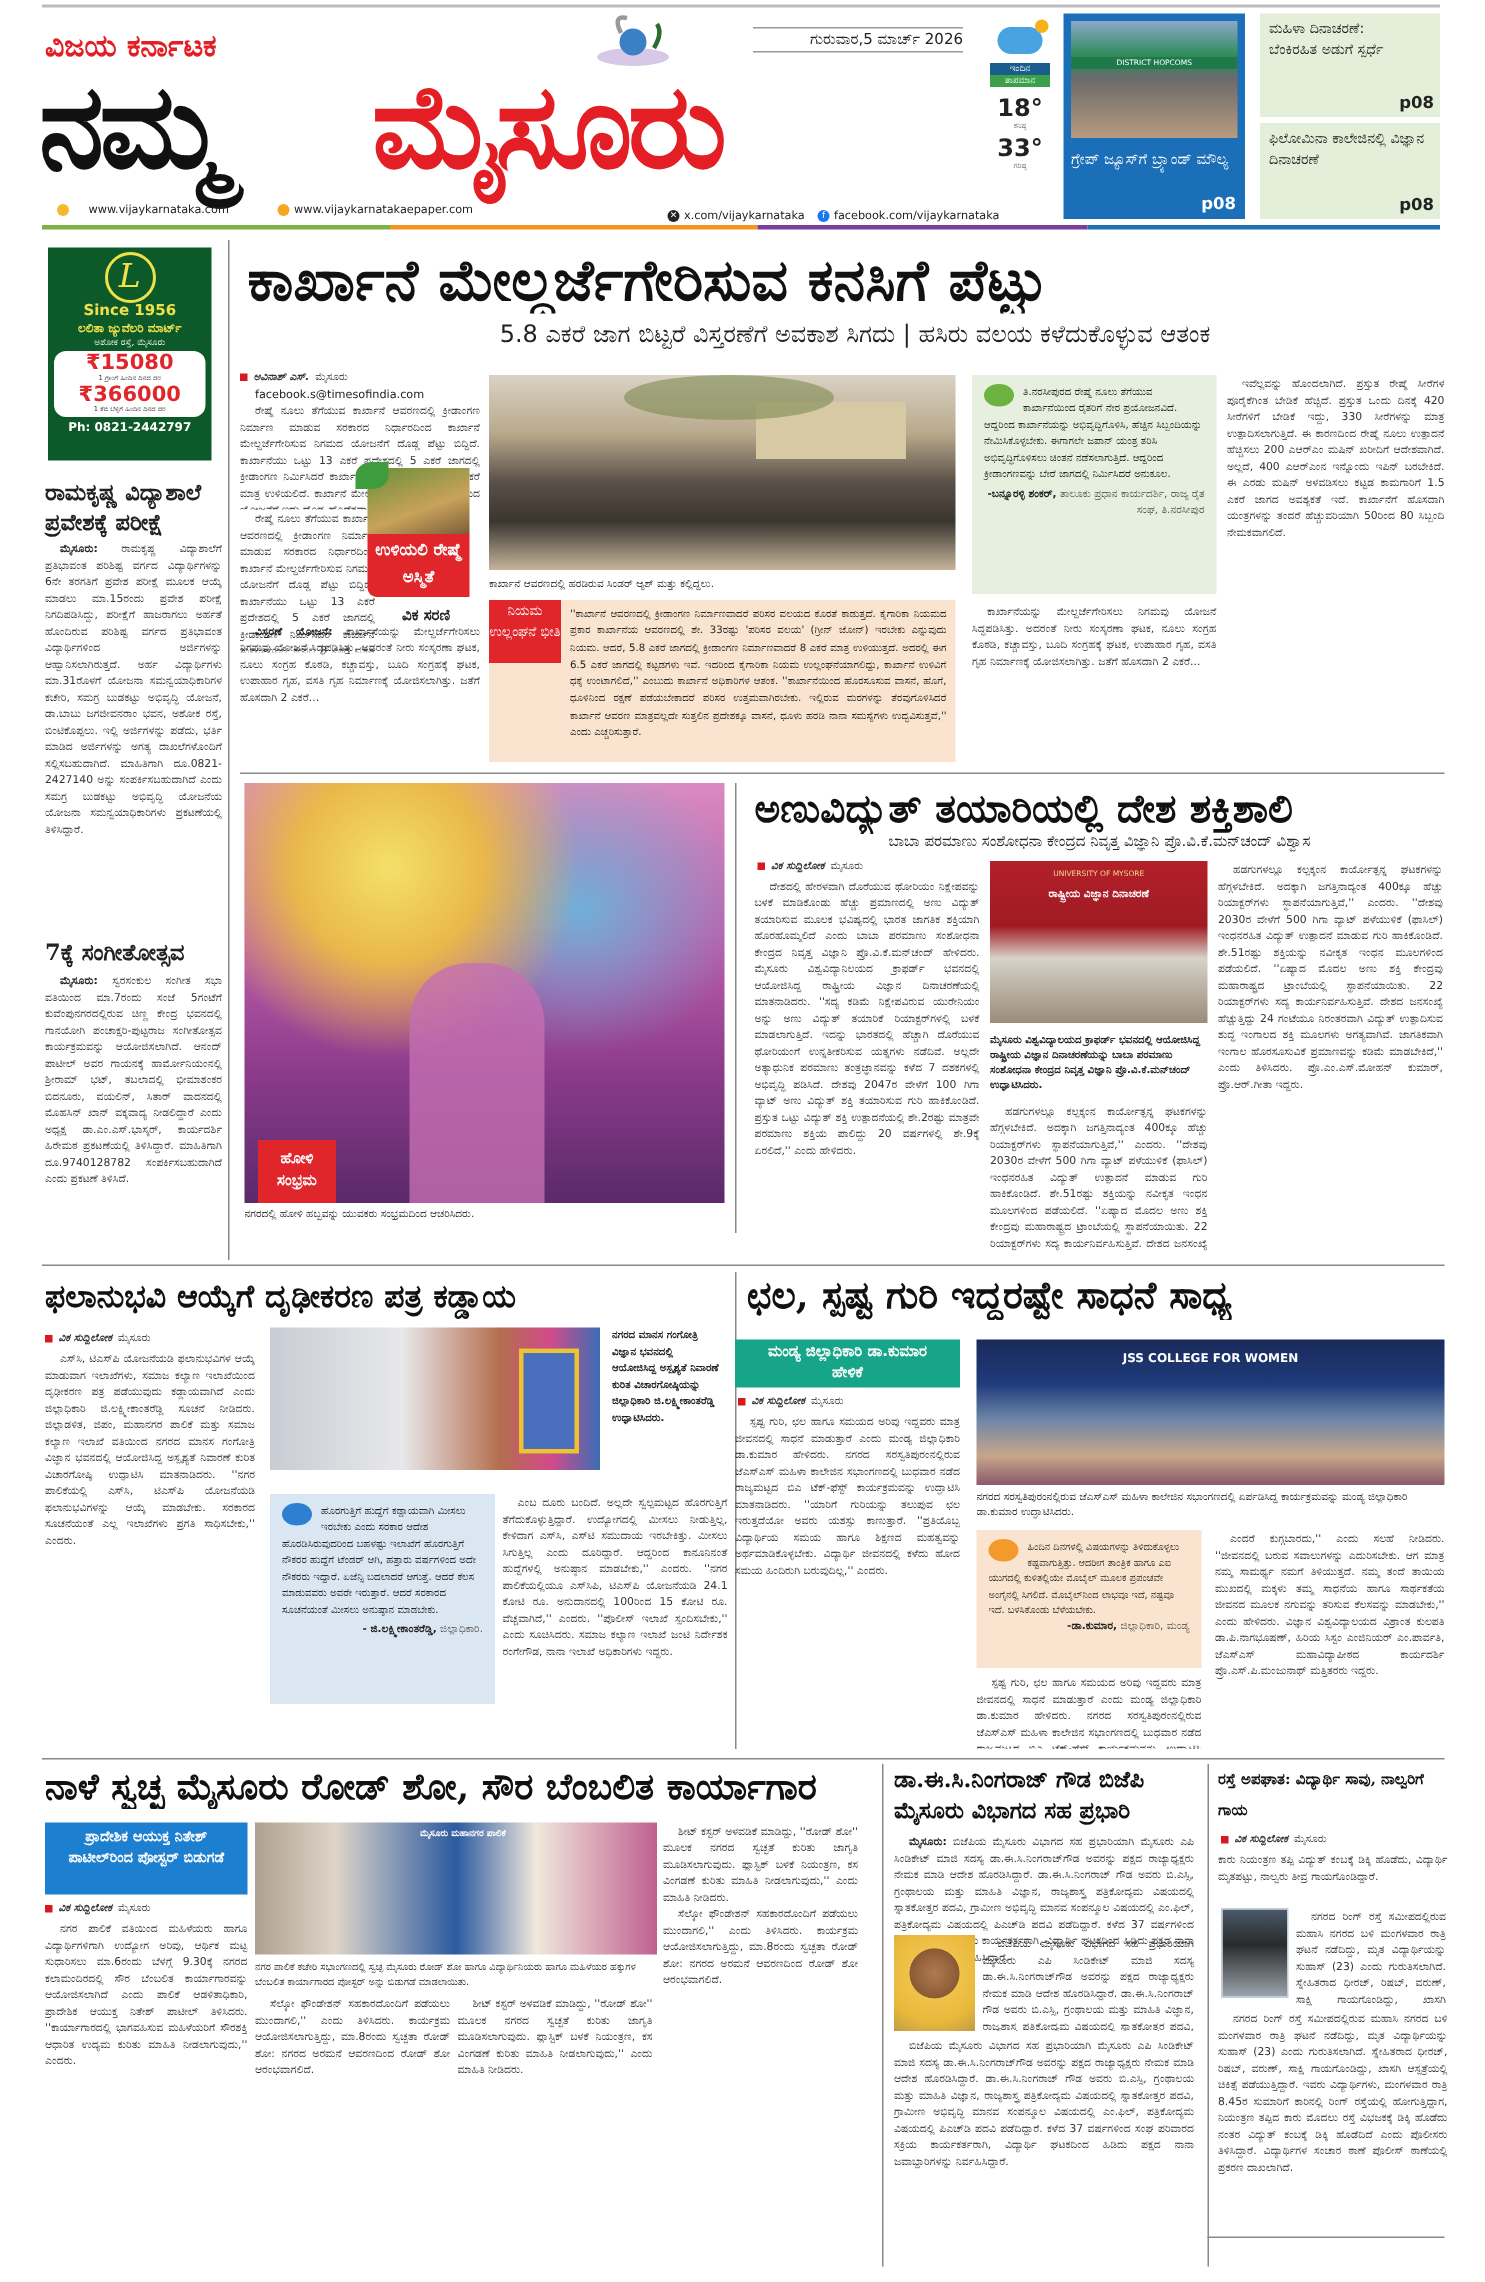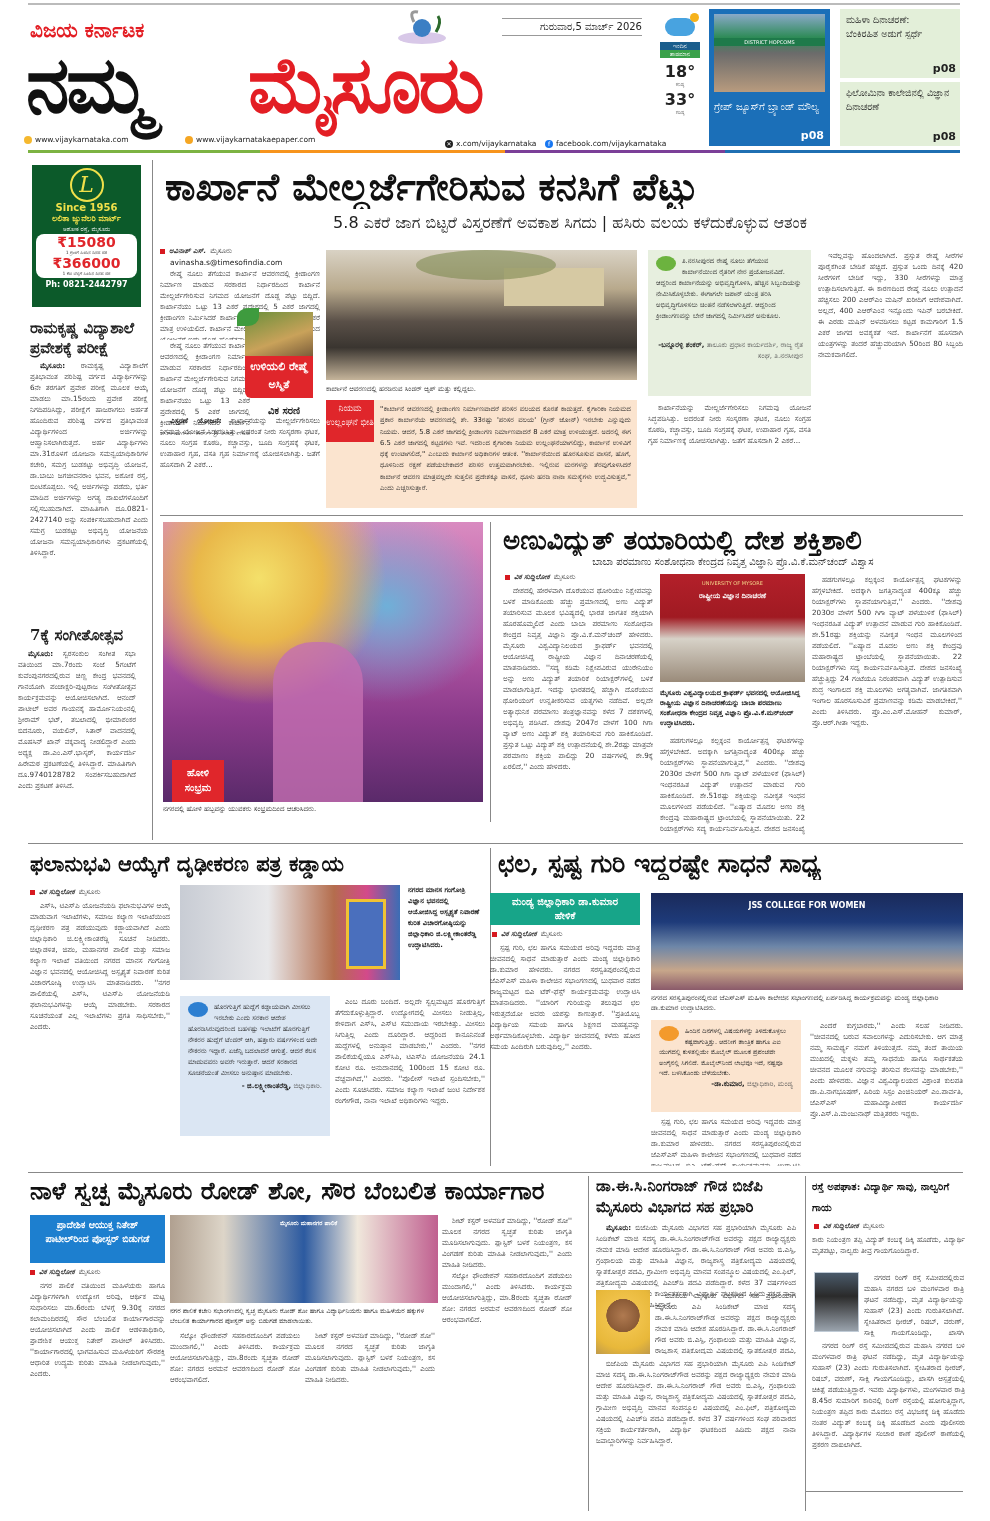--- a/index.html
+++ b/index.html
@@ -31,21 +31,21 @@
       <ellipse cx="26" cy="30" rx="24" ry="6" fill="#d8c8e8"></ellipse>
       <circle cx="26" cy="20" r="9" fill="#3b7fc4"></circle>
       <path d="M18 14 Q12 2 22 4" stroke="#999" stroke-width="3" fill="none"></path>
       <path d="M40 24 q6 -10 2 -16" stroke="#2d6a2d" stroke-width="3" fill="none"></path>
     </svg>
 </div>
 <div class="abs" style="left:502px;top:18px;width:140px;border-top:1px solid #999;border-bottom:1px solid #999;padding:2px 0;text-align:right;font-size:10px">
   <span>ಗುರುವಾರ,5 ಮಾರ್ಚ್ 2026</span>
 </div>
 
-<div class="abs" style="left:24px;top:135px;font-size:7.5px;display:flex;align-items:center;gap:3px">
+<div class="abs" style="left:38px;top:135px;font-size:7.5px;display:flex;align-items:center;gap:13px">
   <span style="width:8px;height:8px;border-radius:50%;background:#f5b82e;display:inline-block"></span>
   <span>www.vijaykarnataka.com</span>
 </div>
 <div class="abs" style="left:185px;top:135px;font-size:7.5px;display:flex;align-items:center;gap:3px">
   <span style="width:8px;height:8px;border-radius:50%;background:#f5a623;display:inline-block"></span>
   <span>www.vijaykarnatakaepaper.com</span>
 </div>
 <div class="abs" style="left:445px;top:139px;font-size:7.5px;display:flex;align-items:center;gap:3px">
   <span style="width:8px;height:8px;border-radius:50%;background:#222;color:#fff;font-size:6px;line-height:8px;text-align:center;display:inline-block">✕</span>
   <span>x.com/vijaykarnataka</span>
@@ -109,21 +109,21 @@
 <div class="abs hl" style="left:165px;top:165px;width:800px;font-size:38px;line-height:44px">ಕಾರ್ಖಾನೆ ಮೇಲ್ದರ್ಜೆಗೇರಿಸುವ ಕನಸಿಗೆ ಪೆಟ್ಟು</div>
 <div class="abs" style="left:200px;top:213px;width:740px;text-align:center;font-size:16px;color:#222;white-space:nowrap">5.8 ಎಕರೆ ಜಾಗ ಬಿಟ್ಟರೆ ವಿಸ್ತರಣೆಗೆ ಅವಕಾಶ ಸಿಗದು | ಹಸಿರು ವಲಯ ಕಳೆದುಕೊಳ್ಳುವ ಆತಂಕ</div>
 
 <div class="abs" style="left:160px;top:247px">
   <div class="byline">
       <span class="sq"></span>
       <b>ಅವಿನಾಶ್ ಎಸ್.</b>
       <span>ಮೈಸೂರು</span>
     </div>
 </div>
-<div class="abs" style="left:170px;top:258px;font-size:7.5px;color:#222">avinasha.s@timesofindia.com</div>
+<div class="abs" style="left:170px;top:258px;font-size:7.5px;color:#222">facebook.s@timesofindia.com</div>
 <div class="abs body-text" style="left:160px;top:268px;width:160px;height:72px">
     <p>ರೇಷ್ಮೆ ನೂಲು ತೆಗೆಯುವ ಕಾರ್ಖಾನೆ ಆವರಣದಲ್ಲಿ ಕ್ರೀಡಾಂಗಣ ನಿರ್ಮಾಣ ಮಾಡುವ ಸರಕಾರದ ನಿರ್ಧಾರದಿಂದ ಕಾರ್ಖಾನೆ ಮೇಲ್ದರ್ಜೆಗೇರಿಸುವ ನಿಗಮದ ಯೋಜನೆಗೆ ದೊಡ್ಡ ಪೆಟ್ಟು ಬಿದ್ದಿದೆ. ಕಾರ್ಖಾನೆಯು ಒಟ್ಟು 13 ಎಕರೆ ಪ್ರದೇಶದಲ್ಲಿ 5 ಎಕರೆ ಜಾಗದಲ್ಲಿ ಕ್ರೀಡಾಂಗಣ ನಿರ್ಮಿಸಿದರೆ ಕಾರ್ಖಾನೆ ಸುಪರ್ದಿಯಲ್ಲಿ ಕೇವಲ 8 ಎಕರೆ ಮಾತ್ರ ಉಳಿಯಲಿದೆ. ಕಾರ್ಖಾನೆ ಮೇಲ್ದರ್ಜೆಗೇರಿಸಿ ವಿಸ್ತರಿಸುವ ನಿಗಮದ ಯೋಜನೆಗೆ ಇದು ದೊಡ್ಡ ಹೊಡೆತವಾಗಿ ಪರಿಣಮಿಸಿದೆ.</p>
   </div>
 <div class="abs body-text" style="left:160px;top:340px;width:90px;height:95px">
     <p>ರೇಷ್ಮೆ ನೂಲು ತೆಗೆಯುವ ಕಾರ್ಖಾನೆ ಆವರಣದಲ್ಲಿ ಕ್ರೀಡಾಂಗಣ ನಿರ್ಮಾಣ ಮಾಡುವ ಸರಕಾರದ ನಿರ್ಧಾರದಿಂದ ಕಾರ್ಖಾನೆ ಮೇಲ್ದರ್ಜೆಗೇರಿಸುವ ನಿಗಮದ ಯೋಜನೆಗೆ ದೊಡ್ಡ ಪೆಟ್ಟು ಬಿದ್ದಿದೆ. ಕಾರ್ಖಾನೆಯು ಒಟ್ಟು 13 ಎಕರೆ ಪ್ರದೇಶದಲ್ಲಿ 5 ಎಕರೆ ಜಾಗದಲ್ಲಿ ಕ್ರೀಡಾಂಗಣ ನಿರ್ಮಿಸಿದರೆ ಕಾರ್ಖಾನೆ ಸುಪರ್ದಿಯಲ್ಲಿ ಕೇವಲ 8 ಎಕರೆ ಮಾತ್ರ ಉಳಿಯಲಿದೆ. ಕಾರ್ಖಾನೆ ಮೇಲ್ದರ್ಜೆಗೇರಿಸಿ ವಿಸ್ತರಿಸುವ ನಿಗಮದ ಯೋಜನೆಗೆ ಇದು ದೊಡ್ಡ ಹೊಡೆತವಾಗಿ ಪರಿಣಮಿಸಿದೆ.</p>
   </div>
 
 <div class="abs photo" style="left:245px;top:312px;width:68px;height:44px;background:linear-gradient(160deg,#6a8f3a,#c9a25a 60%,#7b5d3a)"></div>
 <div class="abs" style="left:237px;top:308px;width:22px;height:18px;background:#3e9b3e;border-radius:50% 0 50% 0"></div>
 <div class="abs" style="left:245px;top:356px;width:68px;height:42px;background:#e0262b;color:#fff;font-size:11px;line-height:18px;text-align:center;font-weight:bold;padding-top:2px;border-bottom-left-radius:6px">ಉಳಿಯಲಿ ರೇಷ್ಮೆ ಅಸ್ಮಿತೆ</div>
@@ -140,37 +140,37 @@
 <div class="abs cap" style="left:326px;top:384px;width:311px">ಕಾರ್ಖಾನೆ ಆವರಣದಲ್ಲಿ ಹರಡಿರುವ ಸಿಂಡರ್ ಆ್ಯಶ್ ಮತ್ತು ಕಲ್ಲಿದ್ದಲು.</div>
 
 <div class="abs" style="left:326px;top:400px;width:311px;height:108px;background:#fbe4cf;padding:4px 6px">
   <div style="float:left;width:48px;height:42px;background:#e0262b;color:#fff;font-size:9px;line-height:14px;text-align:center;margin:-4px 6px 2px -6px;padding-top:1px">ನಿಯಮ ಉಲ್ಲಂಘನೆ ಭೀತಿ</div>
   <div class="body-text" style="font-size:6.8px;line-height:11.3px;height:100px;color:#222">''ಕಾರ್ಖಾನೆ ಆವರಣದಲ್ಲಿ ಕ್ರೀಡಾಂಗಣ ನಿರ್ಮಾಣವಾದರೆ ಪರಿಸರ ವಲಯದ ಕೊರತೆ ಕಾಡುತ್ತದೆ. ಕೈಗಾರಿಕಾ ನಿಯಮದ ಪ್ರಕಾರ ಕಾರ್ಖಾನೆಯ ಆವರಣದಲ್ಲಿ ಶೇ. 33ರಷ್ಟು 'ಪರಿಸರ ವಲಯ' (ಗ್ರೀನ್ ಜೋನ್) ಇರಬೇಕು ಎನ್ನುವುದು ನಿಯಮ. ಆದರೆ, 5.8 ಎಕರೆ ಜಾಗದಲ್ಲಿ ಕ್ರೀಡಾಂಗಣ ನಿರ್ಮಾಣವಾದರೆ 8 ಎಕರೆ ಮಾತ್ರ ಉಳಿಯುತ್ತದೆ. ಅದರಲ್ಲಿ ಈಗ 6.5 ಎಕರೆ ಜಾಗದಲ್ಲಿ ಕಟ್ಟಡಗಳು ಇವೆ. ಇದರಿಂದ ಕೈಗಾರಿಕಾ ನಿಯಮ ಉಲ್ಲಂಘನೆಯಾಗಲಿದ್ದು, ಕಾರ್ಖಾನೆ ಉಳಿವಿಗೆ ಧಕ್ಕೆ ಉಂಟಾಗಲಿದೆ,'' ಎಂಬುದು ಕಾರ್ಖಾನೆ ಅಧಿಕಾರಿಗಳ ಆತಂಕ. ''ಕಾರ್ಖಾನೆಯಿಂದ ಹೊರಸೂಸುವ ವಾಸನೆ, ಹೊಗೆ, ಧೂಳಿನಿಂದ ರಕ್ಷಣೆ ಪಡೆಯಬೇಕಾದರೆ ಪರಿಸರ ಉತ್ತಮವಾಗಿರಬೇಕು. ಇಲ್ಲಿರುವ ಮರಗಳನ್ನು ತೆರವುಗೊಳಿಸಿದರೆ ಕಾರ್ಖಾನೆ ಆವರಣ ಮಾತ್ರವಲ್ಲದೇ ಸುತ್ತಲಿನ ಪ್ರದೇಶಕ್ಕೂ ವಾಸನೆ, ಧೂಳು ಹರಡಿ ನಾನಾ ಸಮಸ್ಯೆಗಳು ಉದ್ಭವಿಸುತ್ತವೆ,'' ಎಂದು ಎಚ್ಚರಿಸುತ್ತಾರೆ.</div>
 </div>
 
 <div class="abs quote" style="left:648px;top:250px;width:163px;height:146px">
   <span class="bubble" style="background:#6cb33f"></span>
   <div style="font-size:6.8px;line-height:11px;color:#222">ತಿ.ನರಸೀಪುರದ ರೇಷ್ಮೆ ನೂಲು ತೆಗೆಯುವ ಕಾರ್ಖಾನೆಯಿಂದ ರೈತರಿಗೆ ನೇರ ಪ್ರಯೋಜನವಿದೆ. ಆದ್ದರಿಂದ ಕಾರ್ಖಾನೆಯನ್ನು ಅಭಿವೃದ್ಧಿಗೊಳಿಸಿ, ಹೆಚ್ಚಿನ ಸಿಬ್ಬಂದಿಯನ್ನು ನೇಮಿಸಿಕೊಳ್ಳಬೇಕು. ಈಗಾಗಲೇ ಜಪಾನ್ ಯಂತ್ರ ತರಿಸಿ ಅಭಿವೃದ್ಧಿಗೊಳಿಸಲು ಚಿಂತನೆ ನಡೆಸಲಾಗುತ್ತಿದೆ. ಆದ್ದರಿಂದ ಕ್ರೀಡಾಂಗಣವನ್ನು ಬೇರೆ ಜಾಗದಲ್ಲಿ ನಿರ್ಮಿಸಿದರೆ ಅನುಕೂಲ.</div>
-  <div style="font-size:7px;text-align:right;margin-top:18px"><b>-ಬನ್ನೂರಳ್ಳಿ ಶಂಕರ್,</b> <span style="color:#555">ತಾಲೂಕು ಪ್ರಧಾನ ಕಾರ್ಯದರ್ಶಿ, ರಾಜ್ಯ ರೈತ ಸಂಘ, ತಿ.ನರಸೀಪುರ</span></div>
+  <div style="font-size:7px;text-align:right;margin-top:2px"><b>-ಬನ್ನೂರಳ್ಳಿ ಶಂಕರ್,</b> <span style="color:#555">ತಾಲೂಕು ಪ್ರಧಾನ ಕಾರ್ಯದರ್ಶಿ, ರಾಜ್ಯ ರೈತ ಸಂಘ, ತಿ.ನರಸೀಪುರ</span></div>
 </div>
 <div class="abs body-text" style="left:648px;top:402px;width:163px;height:106px">
     <p>ಕಾರ್ಖಾನೆಯನ್ನು ಮೇಲ್ದರ್ಜೆಗೇರಿಸಲು ನಿಗಮವು ಯೋಜನೆ ಸಿದ್ಧಪಡಿಸಿತ್ತು. ಅದರಂತೆ ನೀರು ಸಂಸ್ಕರಣಾ ಘಟಕ, ನೂಲು ಸಂಗ್ರಹ ಕೊಠಡಿ, ಕಚ್ಚಾವಸ್ತು, ಬೂದಿ ಸಂಗ್ರಹಕ್ಕೆ ಘಟಕ, ಉಪಾಹಾರ ಗೃಹ, ವಸತಿ ಗೃಹ ನಿರ್ಮಾಣಕ್ಕೆ ಯೋಜಿಸಲಾಗಿತ್ತು. ಜತೆಗೆ ಹೊಸದಾಗಿ 2 ಎಕರೆ...</p>
   </div>
 <div class="abs body-text" style="left:818px;top:250px;width:145px;height:258px">
     <p>ಇವೆಲ್ಲವನ್ನು ಹೊಂದಲಾಗಿದೆ. ಪ್ರಸ್ತುತ ರೇಷ್ಮೆ ಸೀರೆಗಳ ಪೂರೈಕೆಗಿಂತ ಬೇಡಿಕೆ ಹೆಚ್ಚಿದೆ. ಪ್ರಸ್ತುತ ಒಂದು ದಿನಕ್ಕೆ 420 ಸೀರೆಗಳಿಗೆ ಬೇಡಿಕೆ ಇದ್ದು, 330 ಸೀರೆಗಳನ್ನು ಮಾತ್ರ ಉತ್ಪಾದಿಸಲಾಗುತ್ತಿದೆ. ಈ ಕಾರಣದಿಂದ ರೇಷ್ಮೆ ನೂಲು ಉತ್ಪಾದನೆ ಹೆಚ್ಚಿಸಲು 200 ಎಆರ್‌ಎಂ ಮಷಿನ್ ಖರೀದಿಗೆ ಆದೇಶವಾಗಿದೆ. ಅಲ್ಲದೆ, 400 ಎಆರ್‌ಎಂನ ಇನ್ನೊಂದು ಇಪಿನ್ ಬರಬೇಕಿದೆ. ಈ ಎರಡು ಮಷಿನ್ ಅಳವಡಿಸಲು ಕಟ್ಟಡ ಕಾಮಗಾರಿಗೆ 1.5 ಎಕರೆ ಜಾಗದ ಅವಶ್ಯಕತೆ ಇದೆ. ಕಾರ್ಖಾನೆಗೆ ಹೊಸದಾಗಿ ಯಂತ್ರಗಳನ್ನು ತಂದರೆ ಹೆಚ್ಚುವರಿಯಾಗಿ 50ರಿಂದ 80 ಸಿಬ್ಬಂದಿ ನೇಮಕವಾಗಲಿದೆ.</p>
   </div>
 
 <div class="abs rule" style="left:160px;top:515px;width:803px;height:1px"></div>
 
 <div class="abs" style="left:30px;top:318px;width:120px;font-size:15px;font-weight:bold;line-height:20px;font-family:'DejaVu Serif',serif">ರಾಮಕೃಷ್ಣ ವಿದ್ಯಾಶಾಲೆ ಪ್ರವೇಶಕ್ಕೆ ಪರೀಕ್ಷೆ</div>
 <div class="abs body-text" style="left:30px;top:360px;width:118px;height:210px">
   <p><b style="color:#222">ಮೈಸೂರು:</b> <span>ರಾಮಕೃಷ್ಣ ವಿದ್ಯಾಶಾಲೆಗೆ ಪ್ರತಿಭಾವಂತ ಪರಿಶಿಷ್ಟ ವರ್ಗದ ವಿದ್ಯಾರ್ಥಿಗಳನ್ನು 6ನೇ ತರಗತಿಗೆ ಪ್ರವೇಶ ಪರೀಕ್ಷೆ ಮೂಲಕ ಆಯ್ಕೆ ಮಾಡಲು ಮಾ.15ರಂದು ಪ್ರವೇಶ ಪರೀಕ್ಷೆ ನಿಗದಿಪಡಿಸಿದ್ದು, ಪರೀಕ್ಷೆಗೆ ಹಾಜರಾಗಲು ಅರ್ಹತೆ ಹೊಂದಿರುವ ಪರಿಶಿಷ್ಟ ವರ್ಗದ ಪ್ರತಿಭಾವಂತ ವಿದ್ಯಾರ್ಥಿಗಳಿಂದ ಅರ್ಜಿಗಳನ್ನು ಆಹ್ವಾನಿಸಲಾಗಿರುತ್ತದೆ. ಅರ್ಹ ವಿದ್ಯಾರ್ಥಿಗಳು ಮಾ.31ರೊಳಗೆ ಯೋಜನಾ ಸಮನ್ವಯಾಧಿಕಾರಿಗಳ ಕಚೇರಿ, ಸಮಗ್ರ ಬುಡಕಟ್ಟು ಅಭಿವೃದ್ಧಿ ಯೋಜನೆ, ಡಾ.ಬಾಬು ಜಗಜೀವನರಾಂ ಭವನ, ಅಶೋಕ ರಸ್ತೆ, ಬಿಂಟಿಕೊಪ್ಪಲು. ಇಲ್ಲಿ ಅರ್ಜಿಗಳನ್ನು ಪಡೆದು, ಭರ್ತಿ ಮಾಡಿದ ಅರ್ಜಿಗಳನ್ನು ಅಗತ್ಯ ದಾಖಲೆಗಳೊಂದಿಗೆ ಸಲ್ಲಿಸಬಹುದಾಗಿದೆ. ಮಾಹಿತಿಗಾಗಿ ದೂ.0821-2427140 ಅನ್ನು ಸಂಪರ್ಕಿಸಬಹುದಾಗಿದೆ ಎಂದು ಸಮಗ್ರ ಬುಡಕಟ್ಟು ಅಭಿವೃದ್ಧಿ ಯೋಜನೆಯ ಯೋಜನಾ ಸಮನ್ವಯಾಧಿಕಾರಿಗಳು ಪ್ರಕಟಣೆಯಲ್ಲಿ ತಿಳಿಸಿದ್ದಾರೆ.</span></p>
 </div>
 <div class="abs" style="left:30px;top:625px;width:120px;font-size:15px;font-weight:bold;line-height:20px;font-family:'DejaVu Serif',serif">7ಕ್ಕೆ ಸಂಗೀತೋತ್ಸವ</div>
-<div class="abs body-text" style="left:18px;top:648px;width:118px;height:162px">
+<div class="abs body-text" style="left:30px;top:648px;width:118px;height:162px">
   <p><b style="color:#222">ಮೈಸೂರು:</b> <span>ಸ್ವರಸಂಕುಲ ಸಂಗೀತ ಸಭಾ ವತಿಯಿಂದ ಮಾ.7ರಂದು ಸಂಜೆ 5ಗಂಟೆಗೆ ಕುವೆಂಪುನಗರದಲ್ಲಿರುವ ಚಿಣ್ಣ ಕೇಂದ್ರ ಭವನದಲ್ಲಿ ಗಾನಯೋಗಿ ಪಂಚಾಕ್ಷರಿ-ಪುಟ್ಟರಾಜ ಸಂಗೀತೋತ್ಸವ ಕಾರ್ಯಕ್ರಮವನ್ನು ಆಯೋಜಿಸಲಾಗಿದೆ. ಆನಂದ್ ಪಾಟೀಲ್ ಅವರ ಗಾಯನಕ್ಕೆ ಹಾರ್ಮೋನಿಯಂನಲ್ಲಿ ಶ್ರೀರಾಮ್ ಭಟ್, ತಬಲಾದಲ್ಲಿ ಭೀಮಾಶಂಕರ ಬಿದನೂರು, ವಯಲಿನ್, ಸಿತಾರ್ ವಾದನದಲ್ಲಿ ಮೊಹಸಿನ್ ಖಾನ್ ವಕ್ಕವಾದ್ಯ ನೀಡಲಿದ್ದಾರೆ ಎಂದು ಅಧ್ಯಕ್ಷ ಡಾ.ಎಂ.ಎಸ್.ಭಾಸ್ಕರ್, ಕಾರ್ಯದರ್ಶಿ ಹಿರೇಮಠ ಪ್ರಕಟಣೆಯಲ್ಲಿ ತಿಳಿಸಿದ್ದಾರೆ. ಮಾಹಿತಿಗಾಗಿ ದೂ.9740128782 ಸಂಪರ್ಕಿಸಬಹುದಾಗಿದೆ ಎಂದು ಪ್ರಕಟಣೆ ತಿಳಿಸಿದೆ.</span></p>
 </div>
 
 <div class="abs photo" style="left:163px;top:522px;width:320px;height:280px;background:radial-gradient(ellipse at 30% 20%,#f4e06a 0%,#e9b84a 20%,transparent 40%),radial-gradient(ellipse at 70% 30%,#6fb0d8 0%,transparent 35%),linear-gradient(180deg,#d98bc0 0%,#b85aa8 40%,#8a3a8a 70%,#5a2a6a 100%)">
   <div style="position:absolute;left:110px;top:120px;width:90px;height:160px;background:#c46fb2;border-radius:40px 40px 0 0;opacity:.8"></div>
 </div>
 <div class="abs" style="left:172px;top:760px;width:52px;height:42px;background:#e0262b;color:#fff;font-size:10px;font-weight:bold;line-height:15px;text-align:center;padding-top:5px">ಹೋಳಿ ಸಂಭ್ರಮ</div>
 <div class="abs cap" style="left:163px;top:804px;width:320px">ನಗರದಲ್ಲಿ ಹೋಳಿ ಹಬ್ಬವನ್ನು ಯುವಕರು ಸಂಭ್ರಮದಿಂದ ಆಚರಿಸಿದರು.</div>
 <div class="abs rule" style="left:490px;top:522px;width:1px;height:300px"></div>
 

